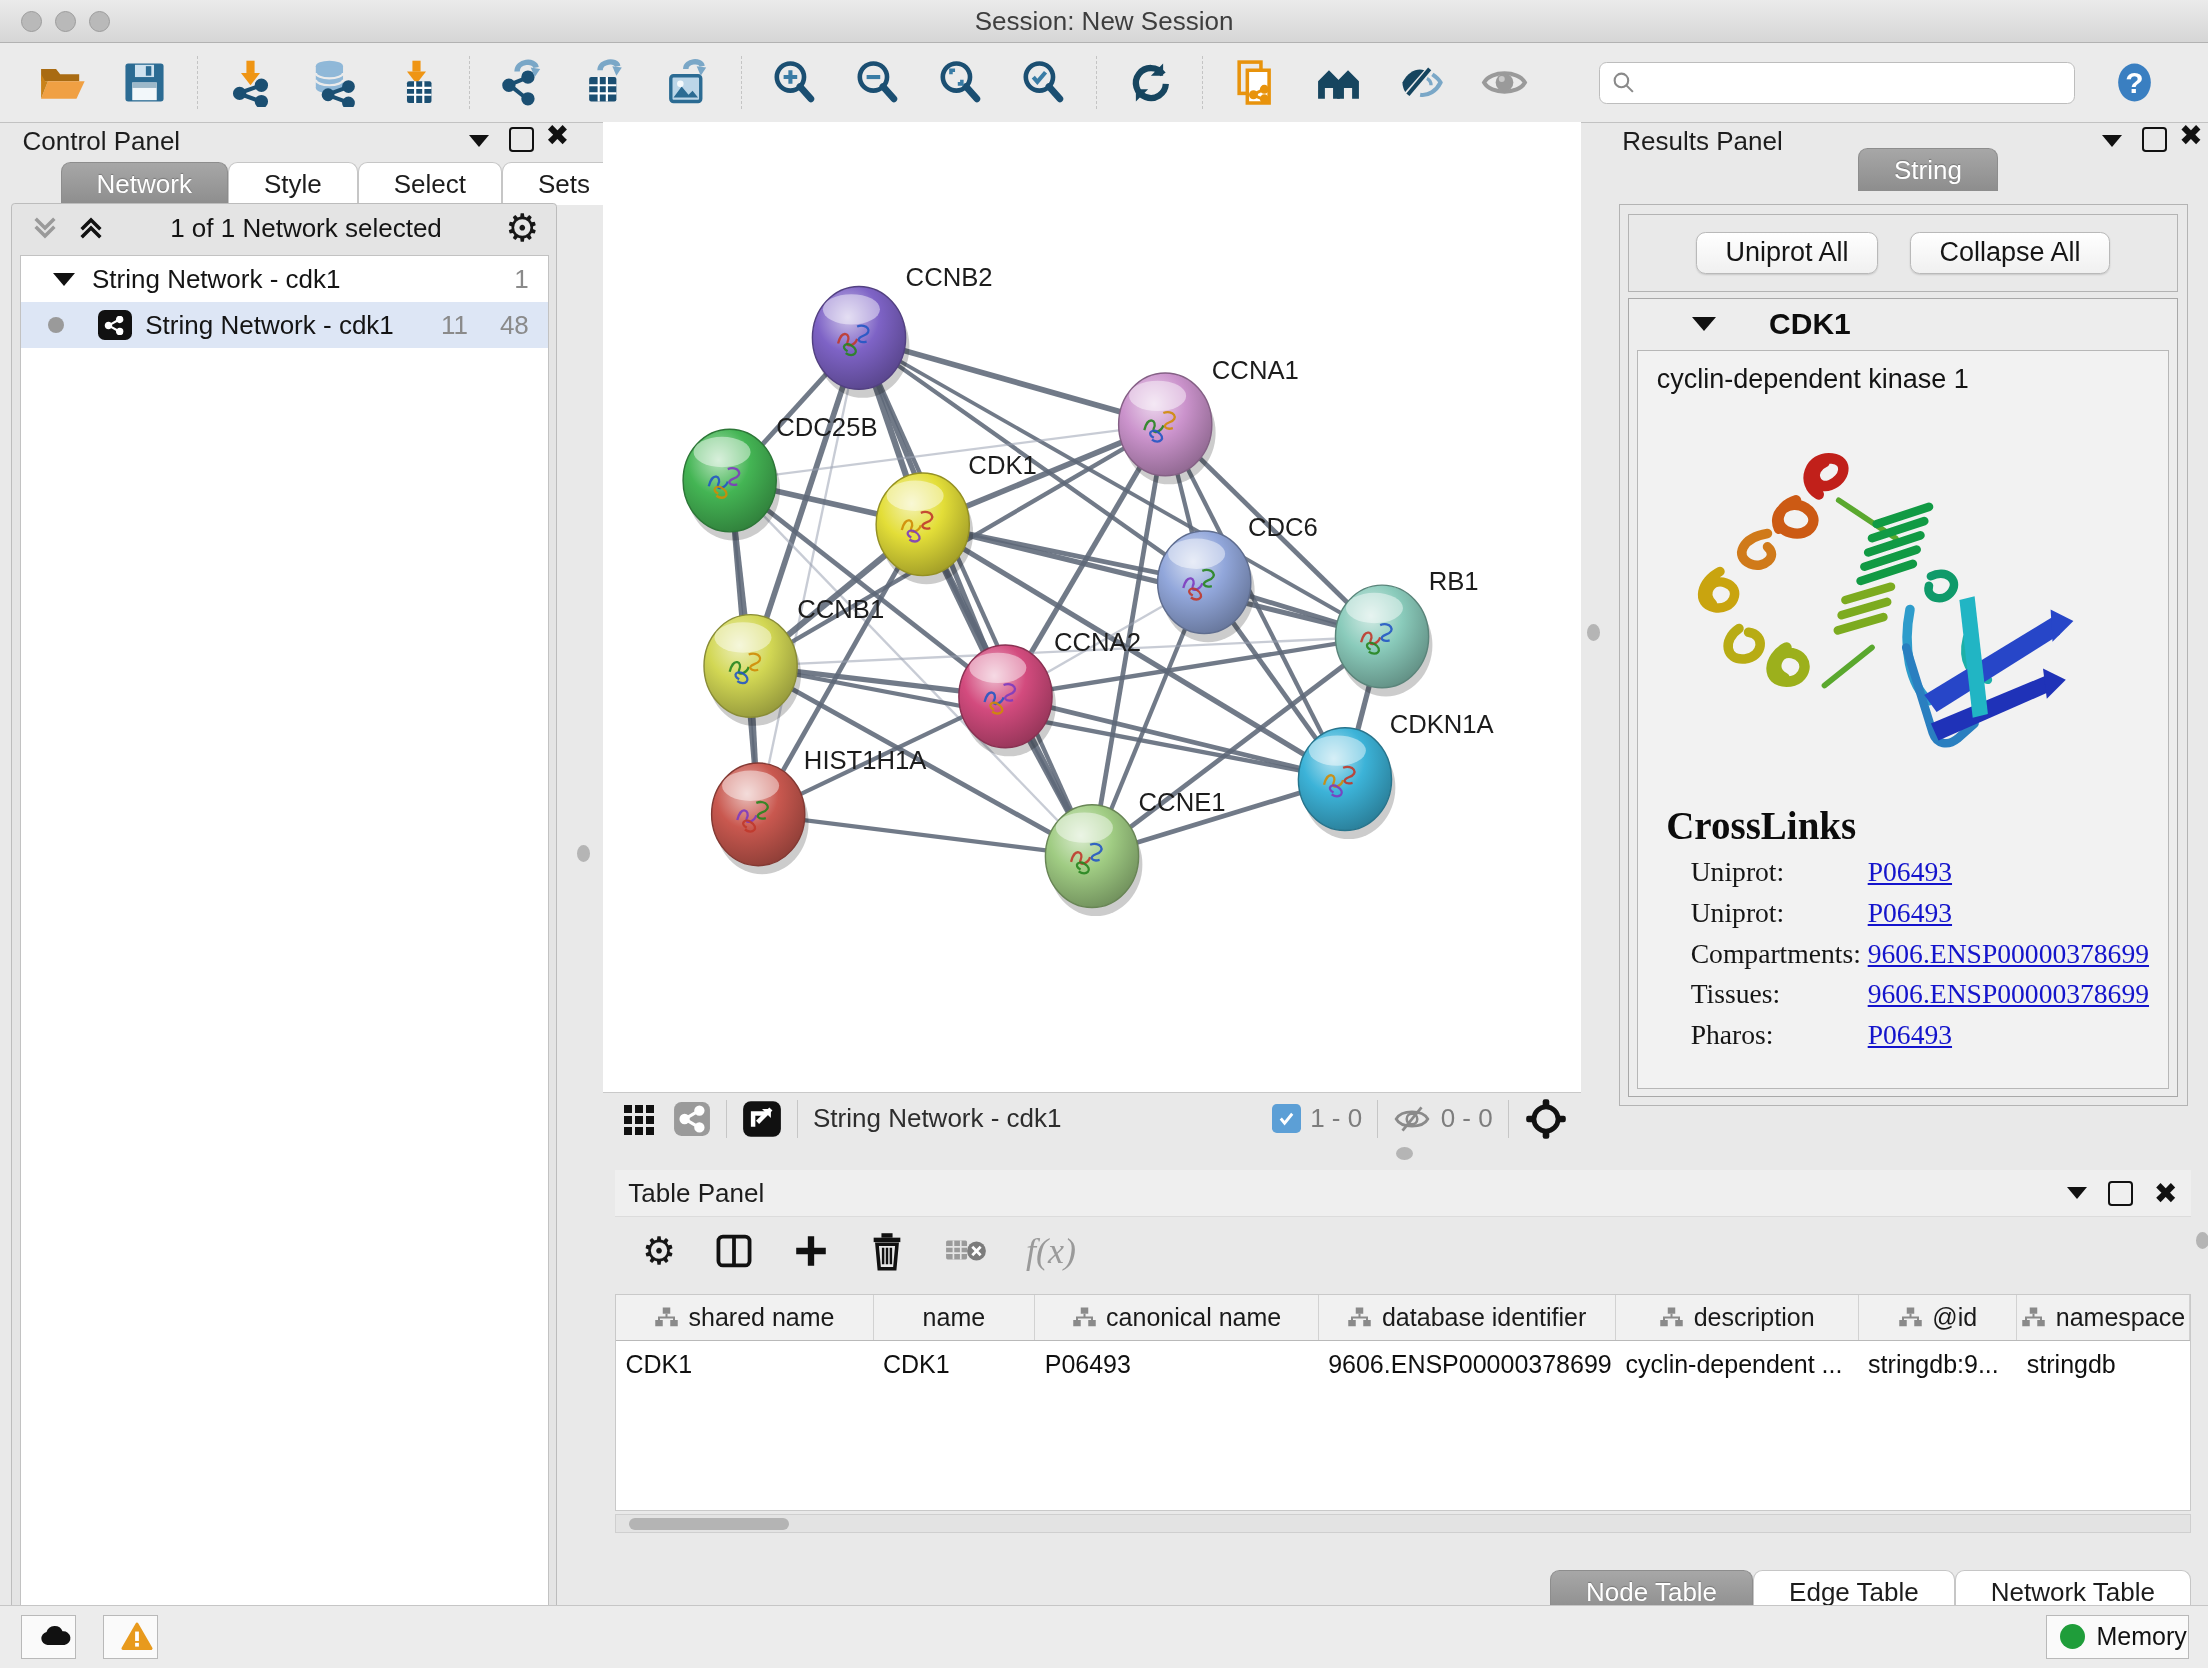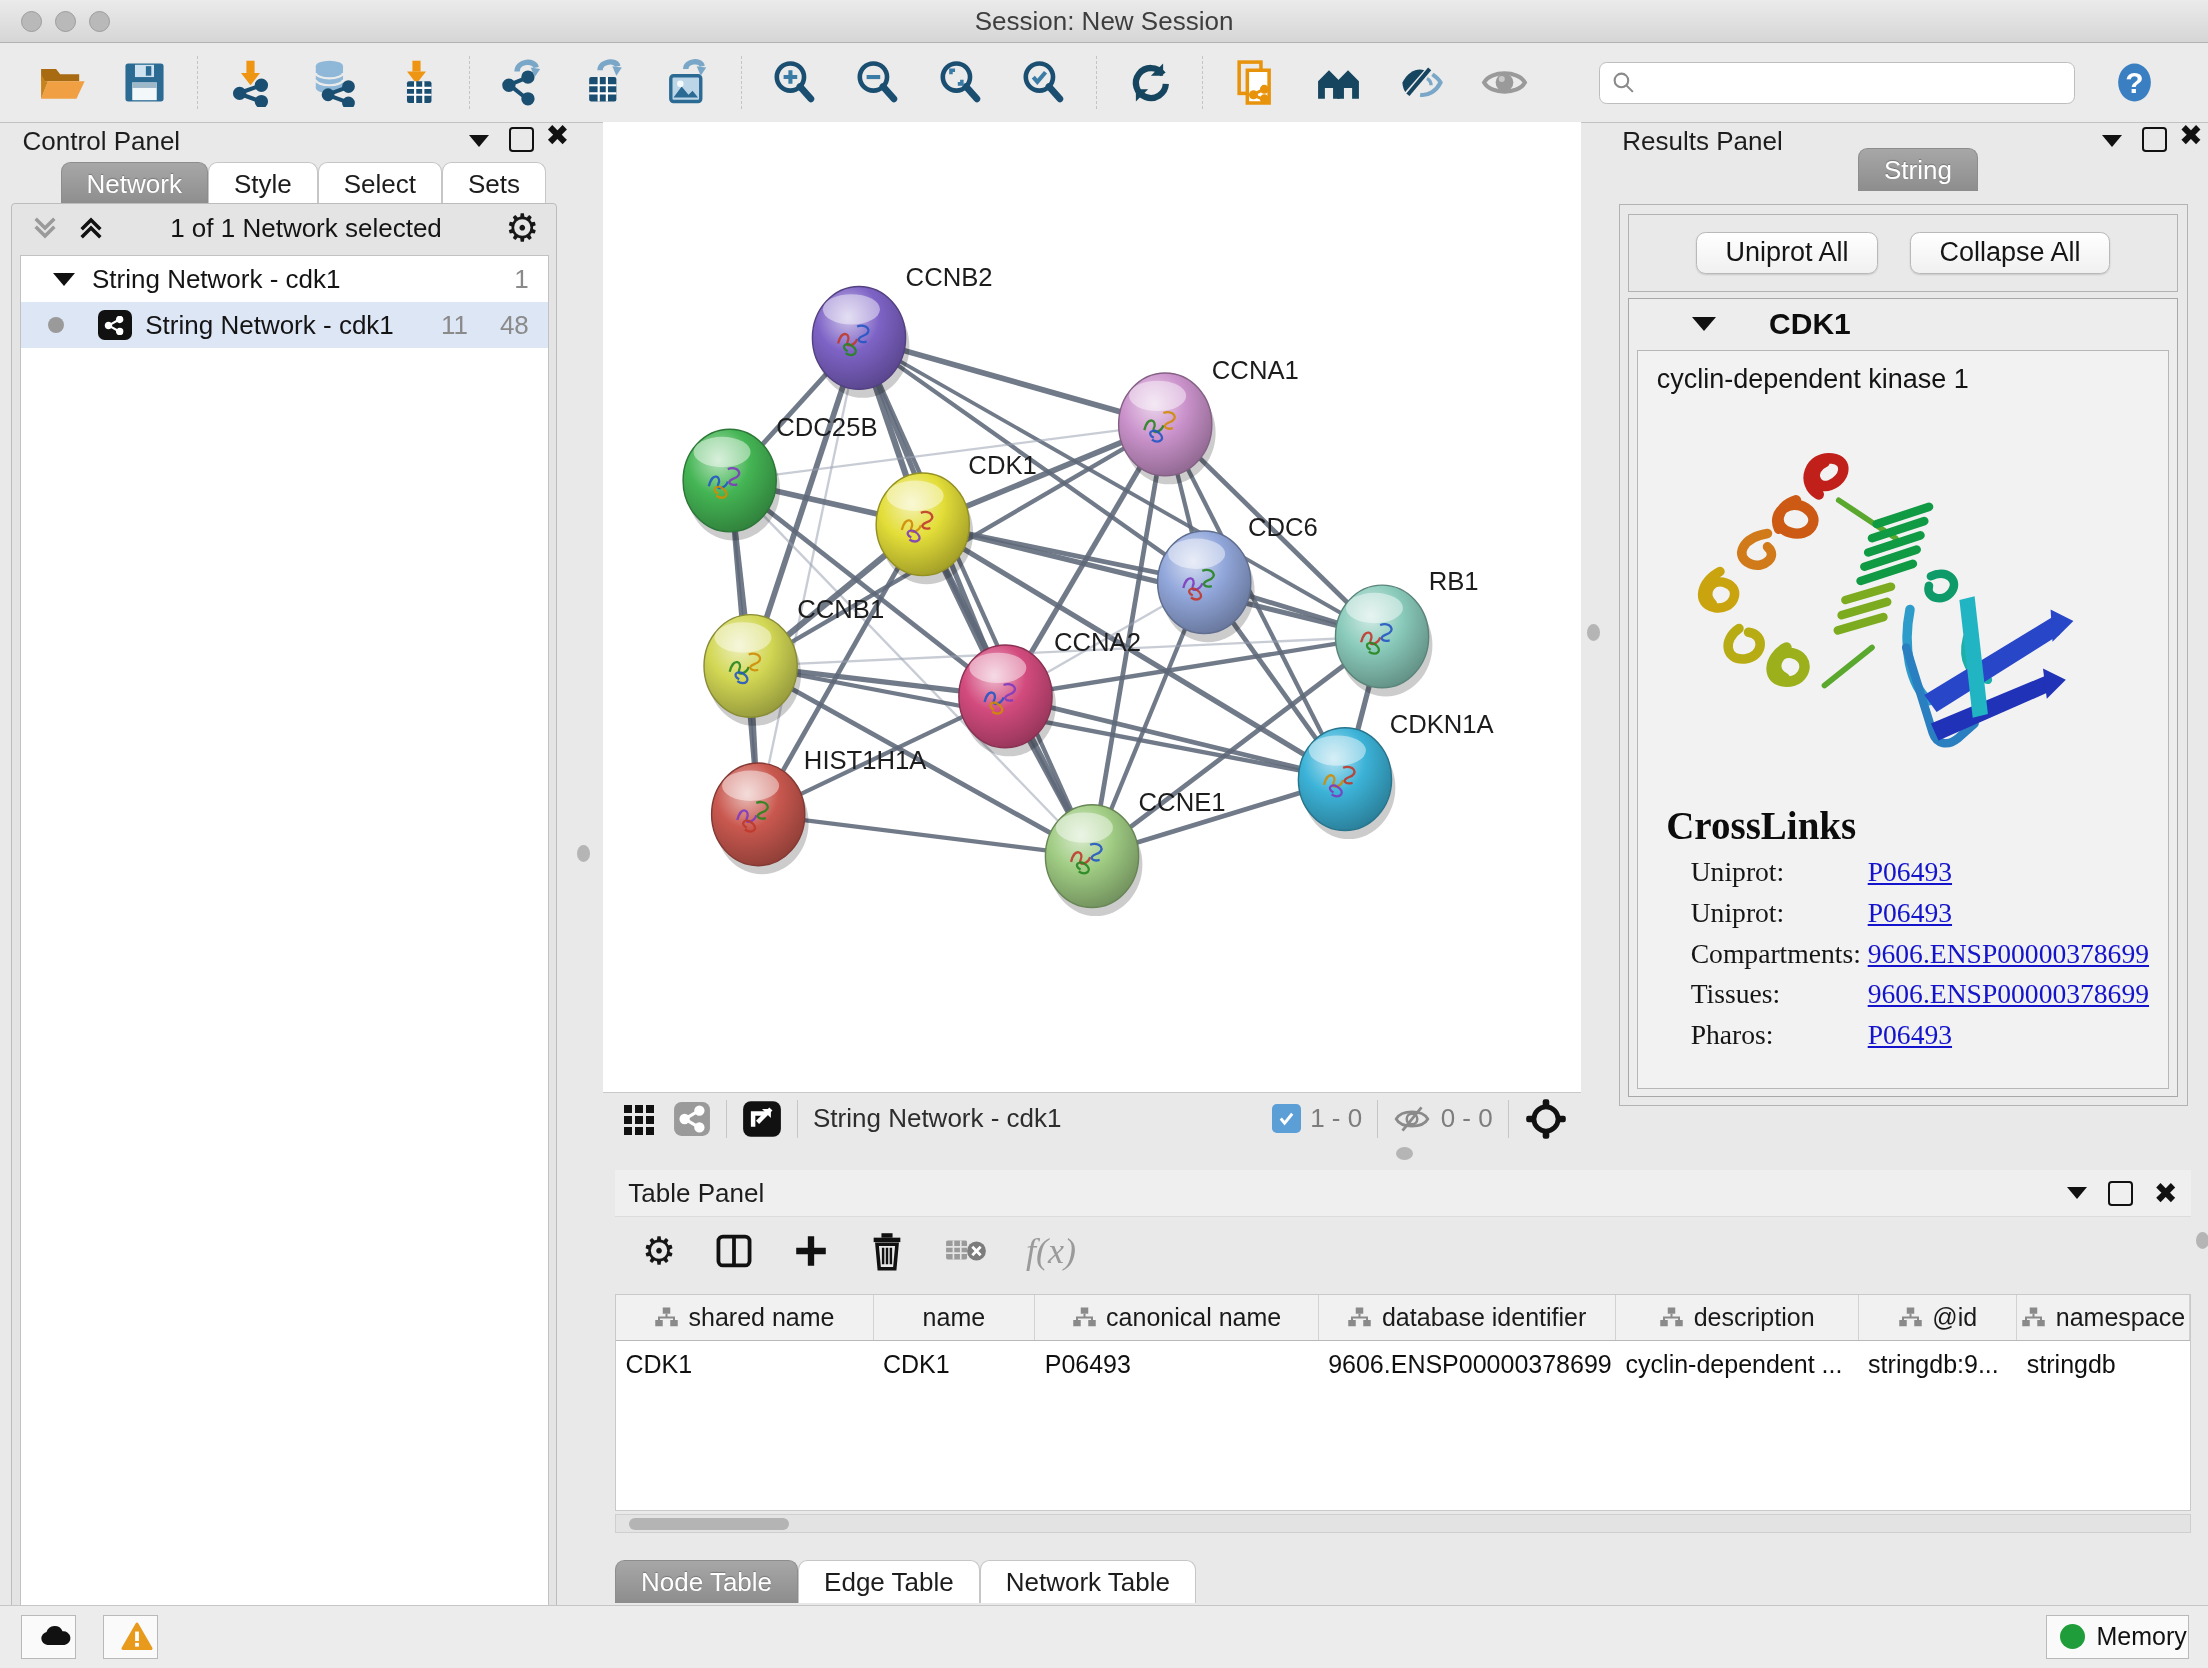--- a/index.html
+++ b/index.html
@@ -27,21 +27,21 @@
     border-radius:7.6px;display:flex;align-items:center;padding:0 11.4px;box-sizing:border-box;}
   .searchwrap input{border:none;outline:none;flex:1;font-size:25px;margin-left:9.5px;
     font-family:inherit;background:transparent;color:#333;}
   
   .panel-title{font-size:26px;color:#1d1d1d;}
   .pctl{display:inline-block;}
   .pctl-tri{width:0;height:0;border-left:10.5px solid transparent;border-right:10.5px solid transparent;
     border-top:12.4px solid #111;}
   .pctl-sq{width:21px;height:21px;border:2.9px solid #111;border-radius:3.8px;}
   .pctl-x{font-size:28.5px;font-weight:bold;color:#111;line-height:21px;}
-  .tab{height:42px;line-height:42px;padding:0 25px;background:#fff;border:1px solid #c6c6c6;
+  .tab{height:42px;line-height:42px;padding:0 35px;background:#fff;border:1px solid #c6c6c6;
     border-bottom:none;border-radius:9.5px 9.5px 0 0;font-size:26px;color:#1c1c1c;text-align:center;}
   .tab.active{background:linear-gradient(#a7a7a7,#8d8d8d);color:#fff;border-color:#8d8d8d;
     text-shadow:0 -1px 1px rgba(0,0,0,.25);}
   
   #control-panel{position:absolute;left:7.6px;top:122px;width:557px;height:1465px;}
   #cp-tabs{position:absolute;left:53px;top:40px;display:flex;}
   #cp-box{position:absolute;left:3.8px;top:81px;width:546px;height:1495px;background:#e4e4e4;
     border:1px solid #bcbcbc;border-radius:3.8px;box-sizing:border-box;height:1417px;}
   #cp-box-header{position:relative;height:48px;display:flex;align-items:center;}
   #cp-tree{position:absolute;left:7.6px;top:51px;right:7.6px;bottom:7.6px;background:#fff;
@@ -93,21 +93,21 @@
     box-sizing:border-box;background:#fff;height:217px;}
   #tp-thead{display:flex;height:45px;background:#f1f1f1;border-bottom:1px solid #b9b9b9;}
   .th{display:flex;align-items:center;justify-content:center;gap:9.5px;font-size:25px;
     color:#1a1a1a;border-right:1px solid #d2d2d2;box-sizing:border-box;overflow:hidden;}
   #tp-row{display:flex;height:46px;background:#fff;}
   .td{font-size:25px;color:#101010;display:flex;align-items:center;padding-left:9.5px;
     box-sizing:border-box;overflow:hidden;white-space:nowrap;}
   #tp-scroll{position:absolute;left:0;top:344px;width:1576px;height:19px;background:#e3e3e3;
     border:1px solid #cfcfcf;box-sizing:border-box;}
   #tp-thumb{position:absolute;left:13.3px;top:2.9px;width:160px;height:12.4px;background:#b4b4b4;border-radius:6.7px;}
-  #tp-tabs{position:absolute;left:0;top:390px;width:1576px;display:flex;justify-content:flex-start;}
+  #tp-tabs{position:absolute;left:0;top:400px;width:1576px;display:flex;justify-content:flex-end;}
   
   #statusbar{position:absolute;left:0;top:1605px;width:2208px;height:63px;background:#ececec;
     border-top:1px solid #c6c6c6;}
   .sb-btn{position:absolute;top:8.6px;height:44px;background:#fafafa;border:1.9px solid #b9b9b9;
     display:flex;align-items:center;justify-content:center;box-sizing:border-box;padding-left:12px;}
   #memory-btn{right:19px;width:143px;font-size:25px;color:#111;gap:11.4px;}
   .mem-dot{width:25px;height:25px;border-radius:50%;background:#1f9d3a;}
   .gear{font-size:38px;color:#161616;line-height:38px;}
   .fx{font-family:"Liberation Serif","DejaVu Serif",serif;font-style:italic;font-size:36px;color:#9a9a9a;}
 </style>

